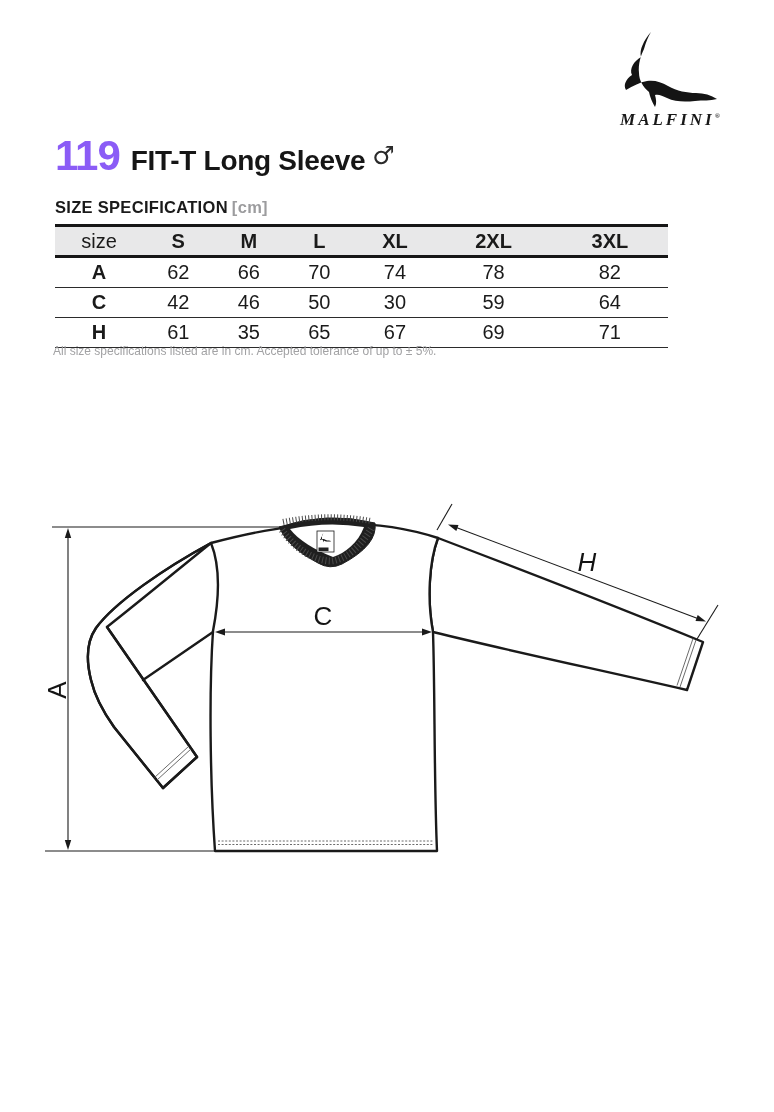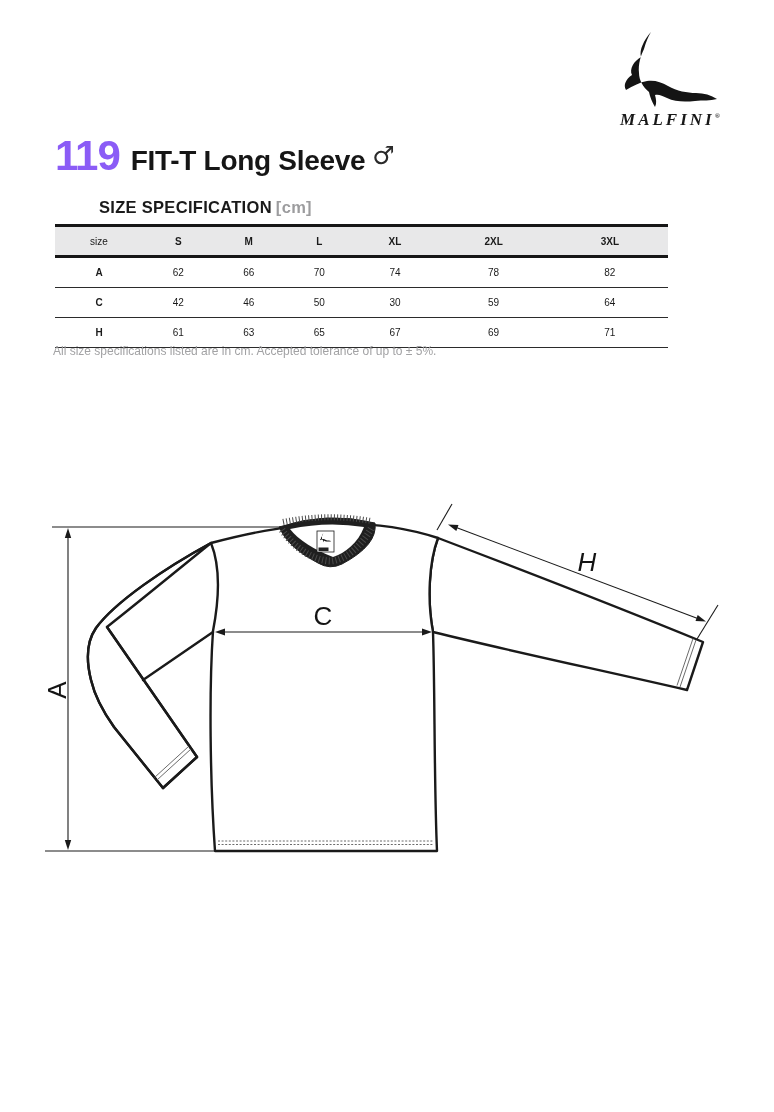--- a/index.html
+++ b/index.html
@@ -14,27 +14,27 @@
   #logo .logotype sup{font-size:7px;letter-spacing:0;}
 
   
   #title{position:absolute;left:55px;top:136px;display:flex;align-items:baseline;}
   #product-number{font-size:42px;font-weight:700;color:#8b5cf6;letter-spacing:-1px;line-height:40px;}
   #product-name{font-size:28px;font-weight:700;color:#161616;margin-left:11px;letter-spacing:-0.3px;}
   #gender{font-family:"DejaVu Sans",sans-serif;font-size:25px;font-weight:400;color:#2a2a2a;
           margin-left:7px;position:relative;top:-6px;}
 
   
-  #spec-head{position:absolute;left:55px;top:198px;font-size:16.5px;font-weight:700;letter-spacing:.3px;margin-left:44px;}
+  #spec-head{position:absolute;left:55px;top:198px;font-size:16.5px;font-weight:700;letter-spacing:.3px;}
   #spec-head .unit{color:#9c9c9e;margin-left:4px;}
 
   
   #size-table{position:absolute;left:55px;top:224px;width:613px;border-collapse:collapse;
               border-top:3px solid #161616;}
-  #size-table th,#size-table td{padding:0;text-align:center;font-size:10px;height:28px;}
+  #size-table th,#size-table td{padding:0;text-align:center;font-size:20px;height:28px;}
   #size-table thead tr{background:#e8e8e9;border-bottom:3px solid #161616;}
   #size-table thead th{font-weight:700;}
   #size-table thead th.size-col{font-weight:400;}
   #size-table tbody tr{border-bottom:1.5px solid #2b2b2b;}
   #size-table tbody td{height:29px;}
   #size-table .row-label{font-weight:700;}
   #size-table col.c0{width:88px;}
   #footnote{position:absolute;left:53px;top:344px;font-size:12px;color:#a2a2a4;}
 
   
@@ -119,21 +119,21 @@
         <td>42</td>
         <td>46</td>
         <td>50</td>
         <td>30</td>
         <td>59</td>
         <td>64</td>
       </tr>
       <tr>
         <td class="row-label">H</td>
         <td>61</td>
-        <td>63</td>
+        <td>35</td>
         <td>65</td>
         <td>67</td>
         <td>69</td>
         <td>71</td>
       </tr>
     </tbody>
   </table>
   <div id="footnote">All size specifications listed are in cm. Accepted tolerance of up to ± 5%.</div>
 
   <svg id="diagram" width="774" height="1112" viewBox="0 0 774 1112">

